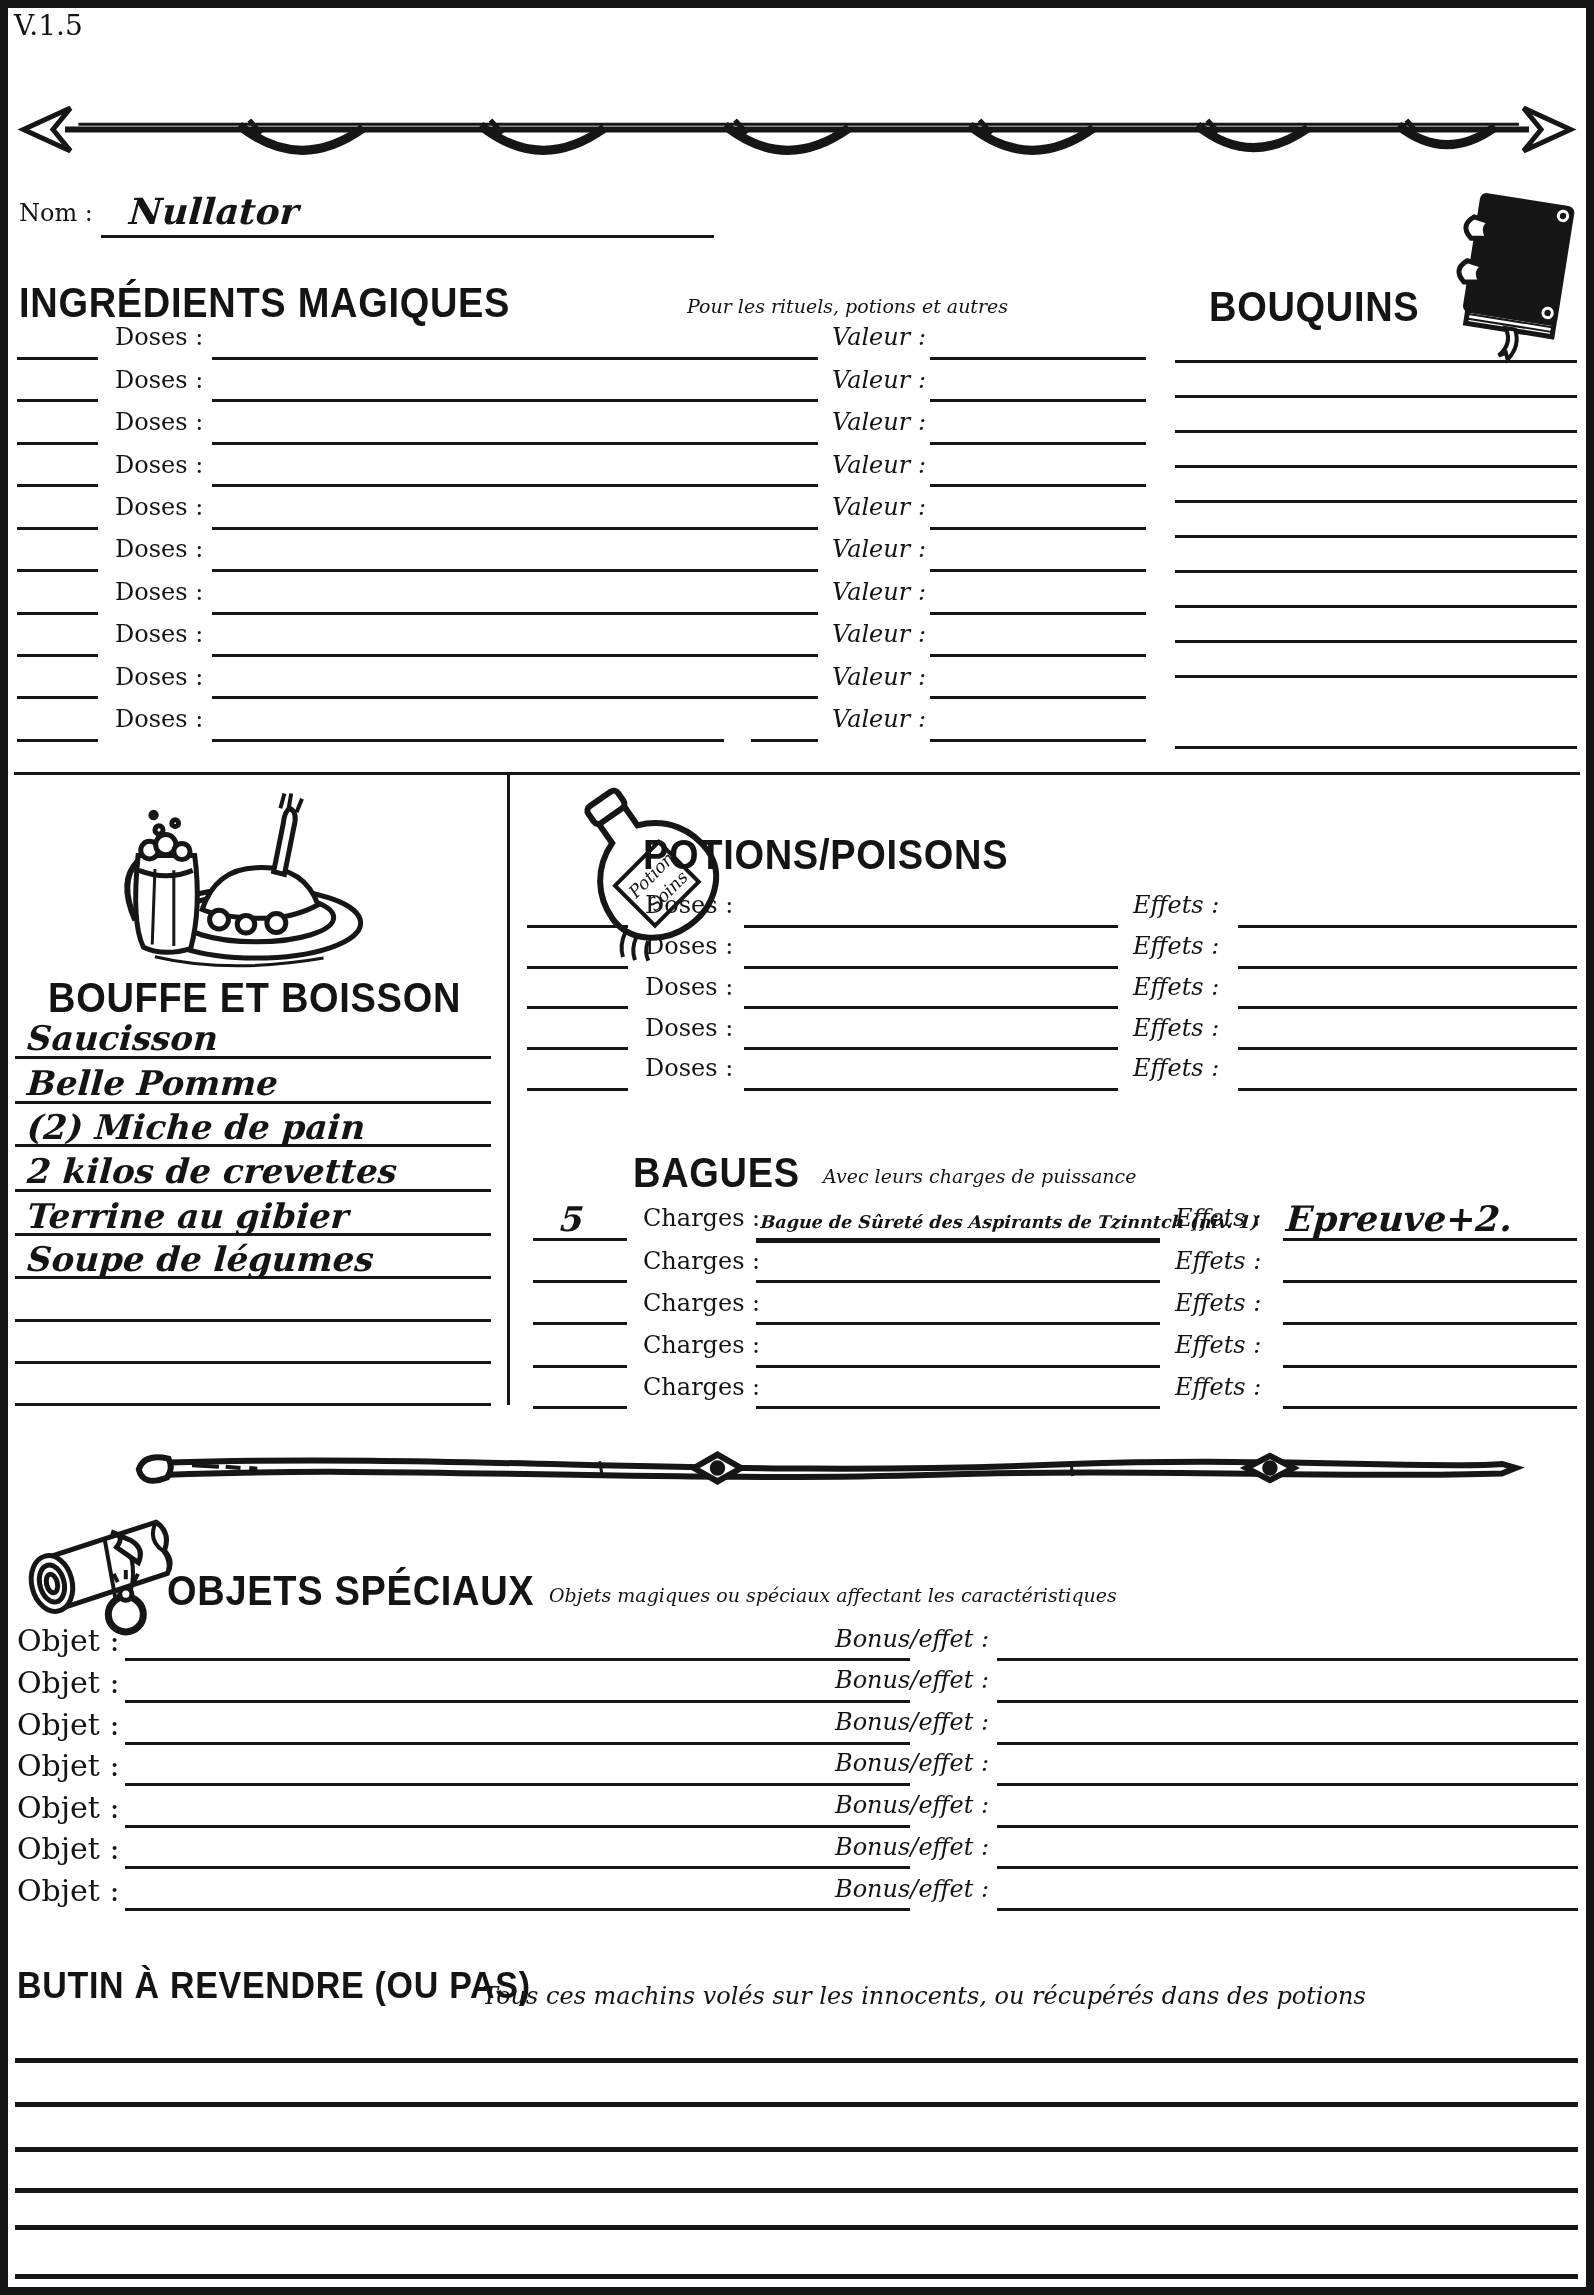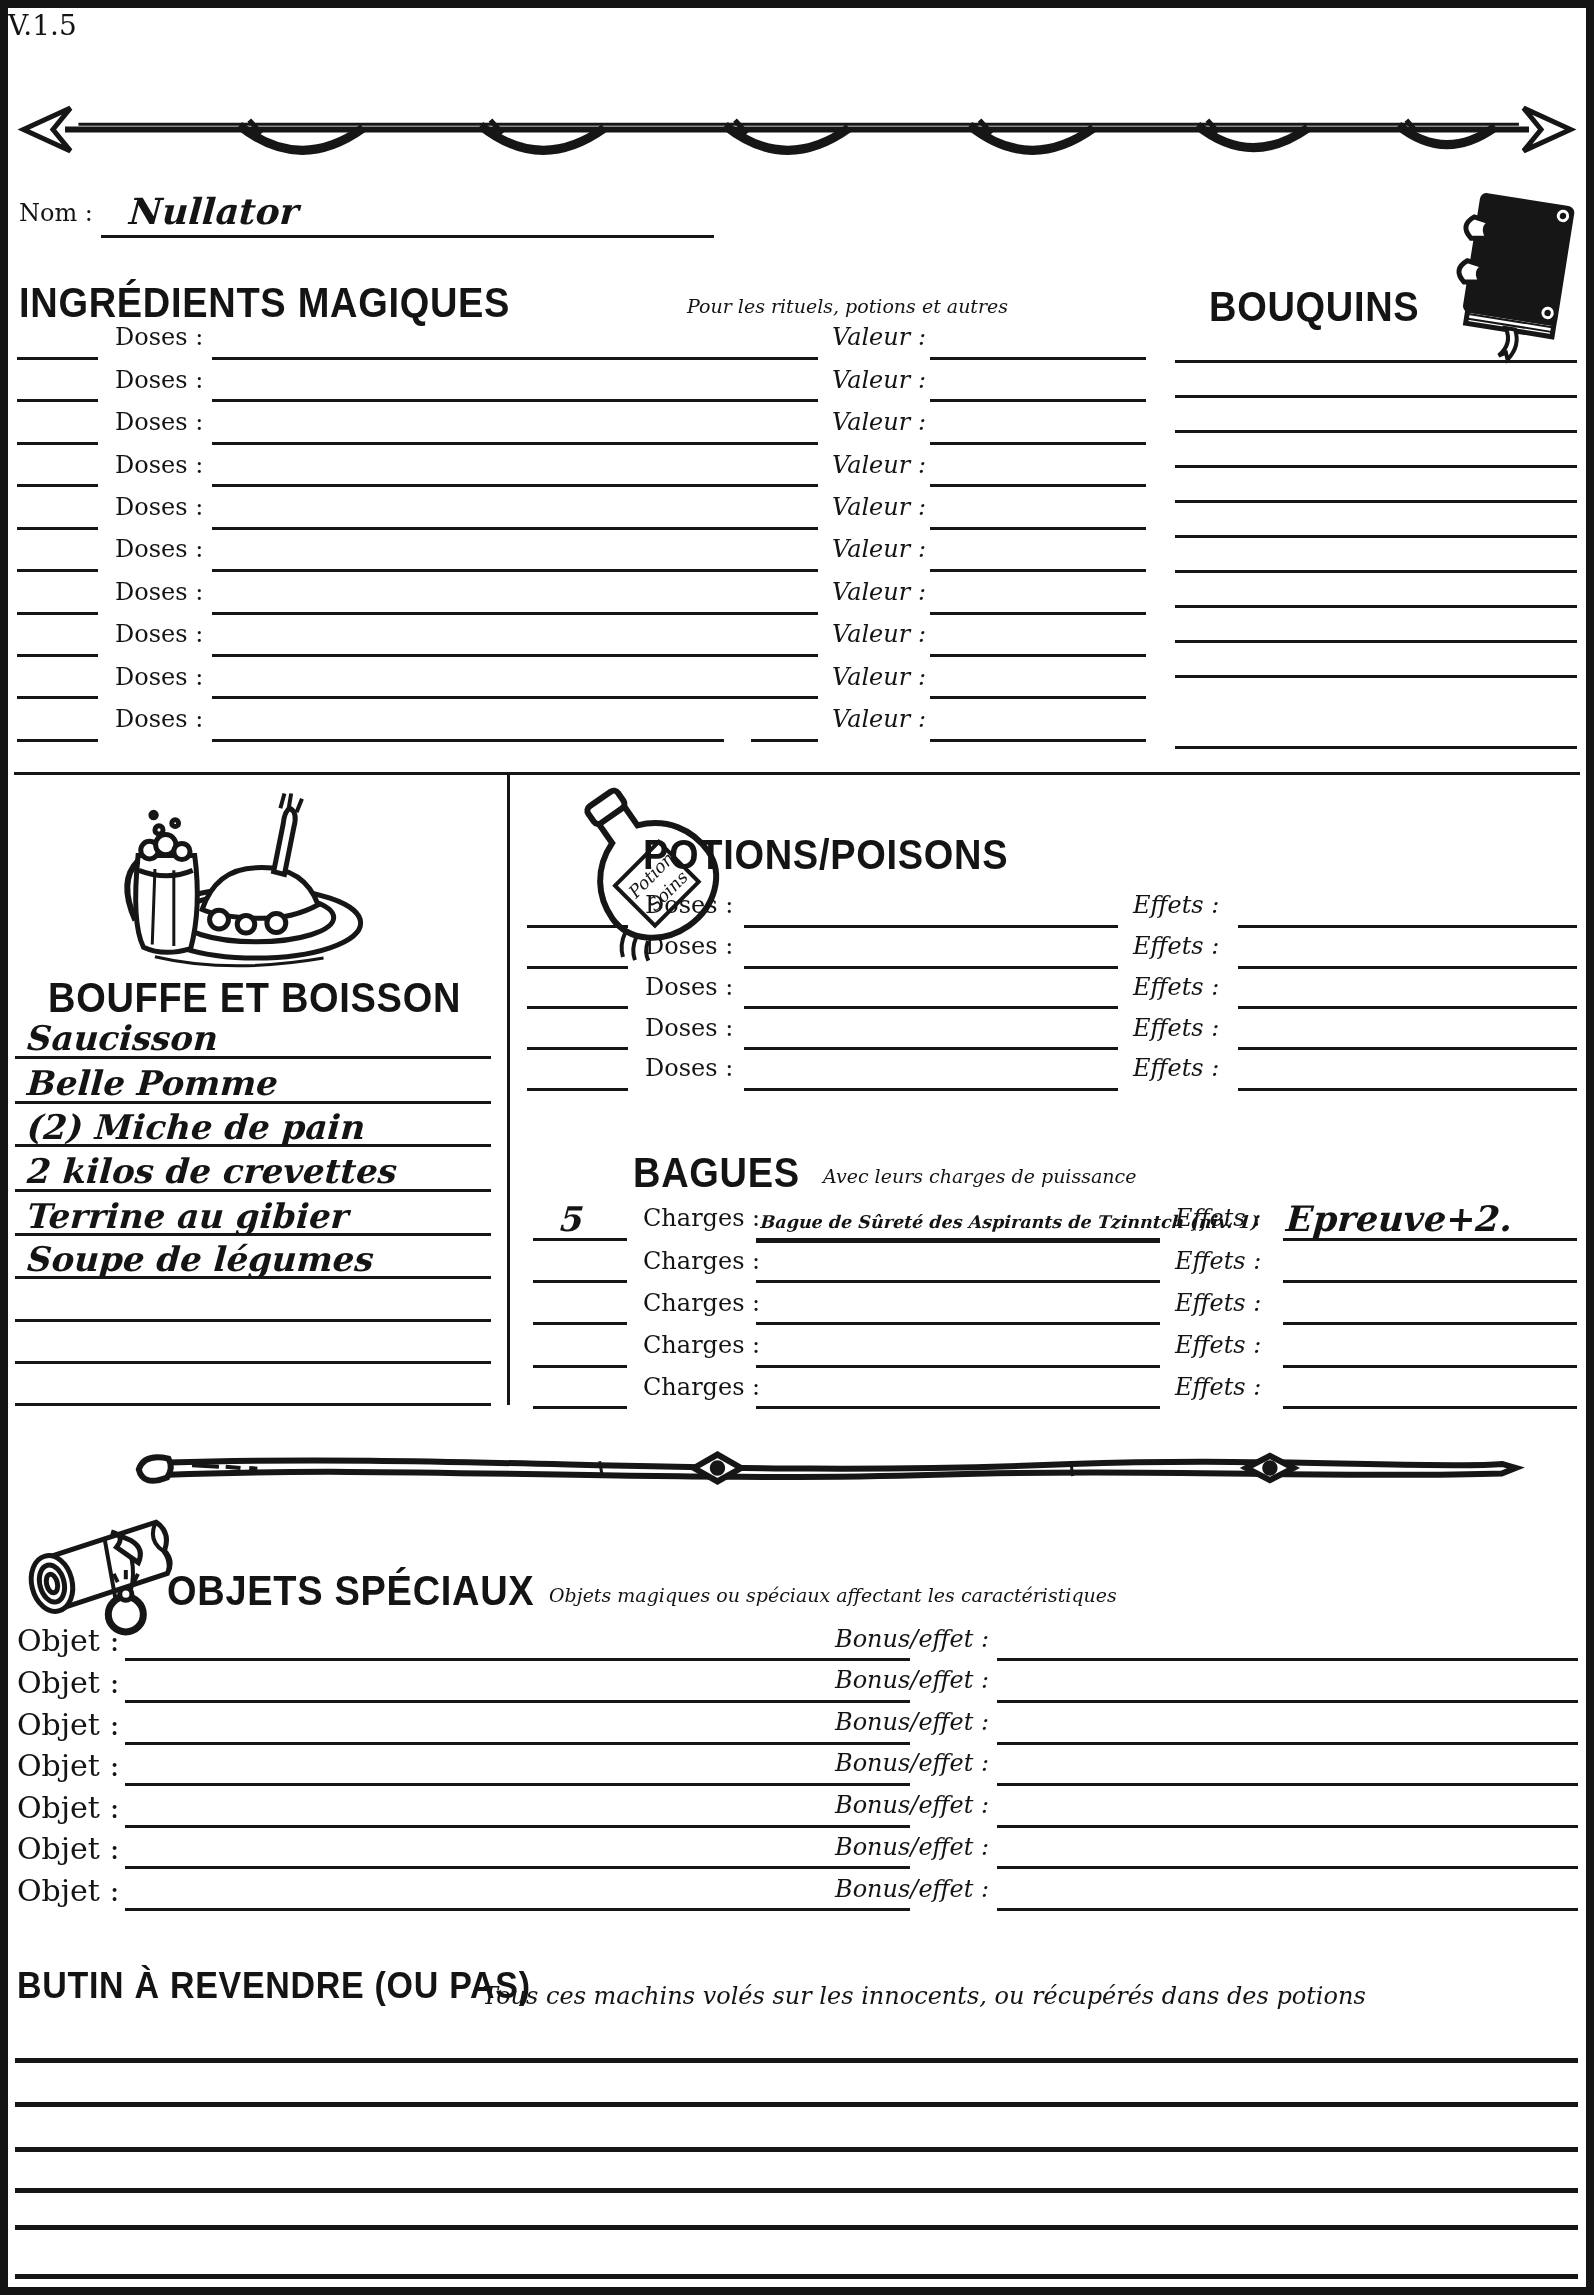--- a/index.html
+++ b/index.html
@@ -20,21 +20,21 @@
           transform:skewX(-4deg);transform-origin:left bottom;display:inline-block;}
   svg{position:absolute;overflow:visible;}
   svg *{vector-effect:non-scaling-stroke;}
 </style>
 </head>
 <body>
 
 <div class="page">
   <div class="frame"></div>
 
-  <span class="abs ver" style="left:8px;top:9.4px">V.1.5</span>
+  <span class="abs ver" style="left:14px;top:9.4px">V.1.5</span>
 
   <svg style="left:13.5px;top:96px" width="1566" height="67" viewBox="0 0 2325 100">
     <g stroke="#161616" fill="none" stroke-width="6">
       <path d="M70,50 L2255,50"></path>
       <path d="M90,42 L2240,42" stroke-width="3"></path>
       <path d="M78,18 L8,50 L78,82 L52,50 Z" fill="#ffffff" stroke-width="5"></path>
       <path d="M2247,18 L2317,50 L2247,82 L2273,50 Z" fill="#ffffff" stroke-width="5"></path>
       <path d="M330,44 q 90,72 185,4" stroke-width="9"></path>
       <path d="M690,44 q 90,72 185,4" stroke-width="9"></path>
       <path d="M1055,44 q 90,72 185,4" stroke-width="9"></path>

